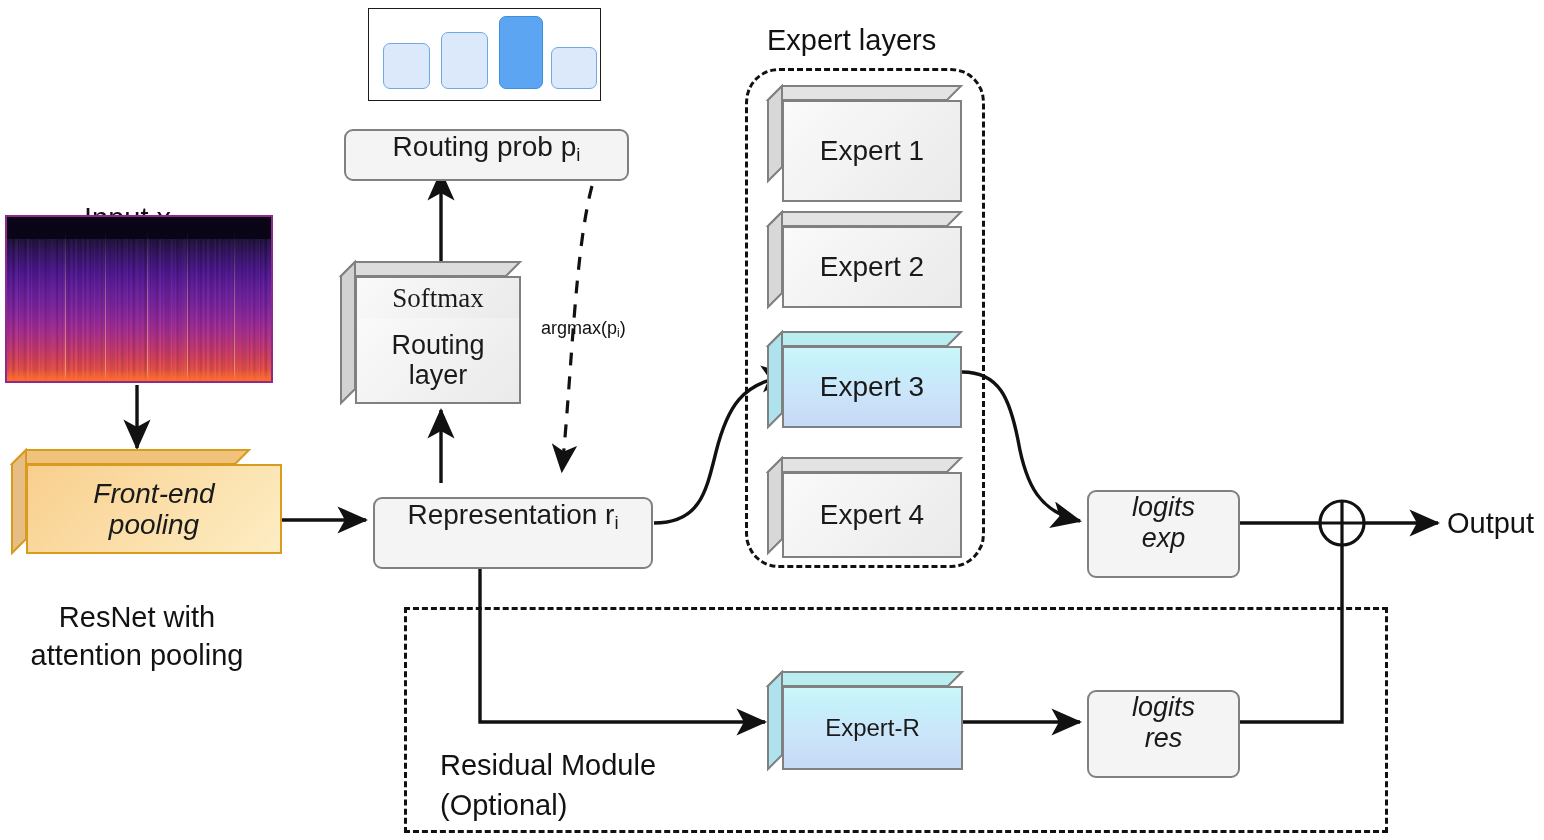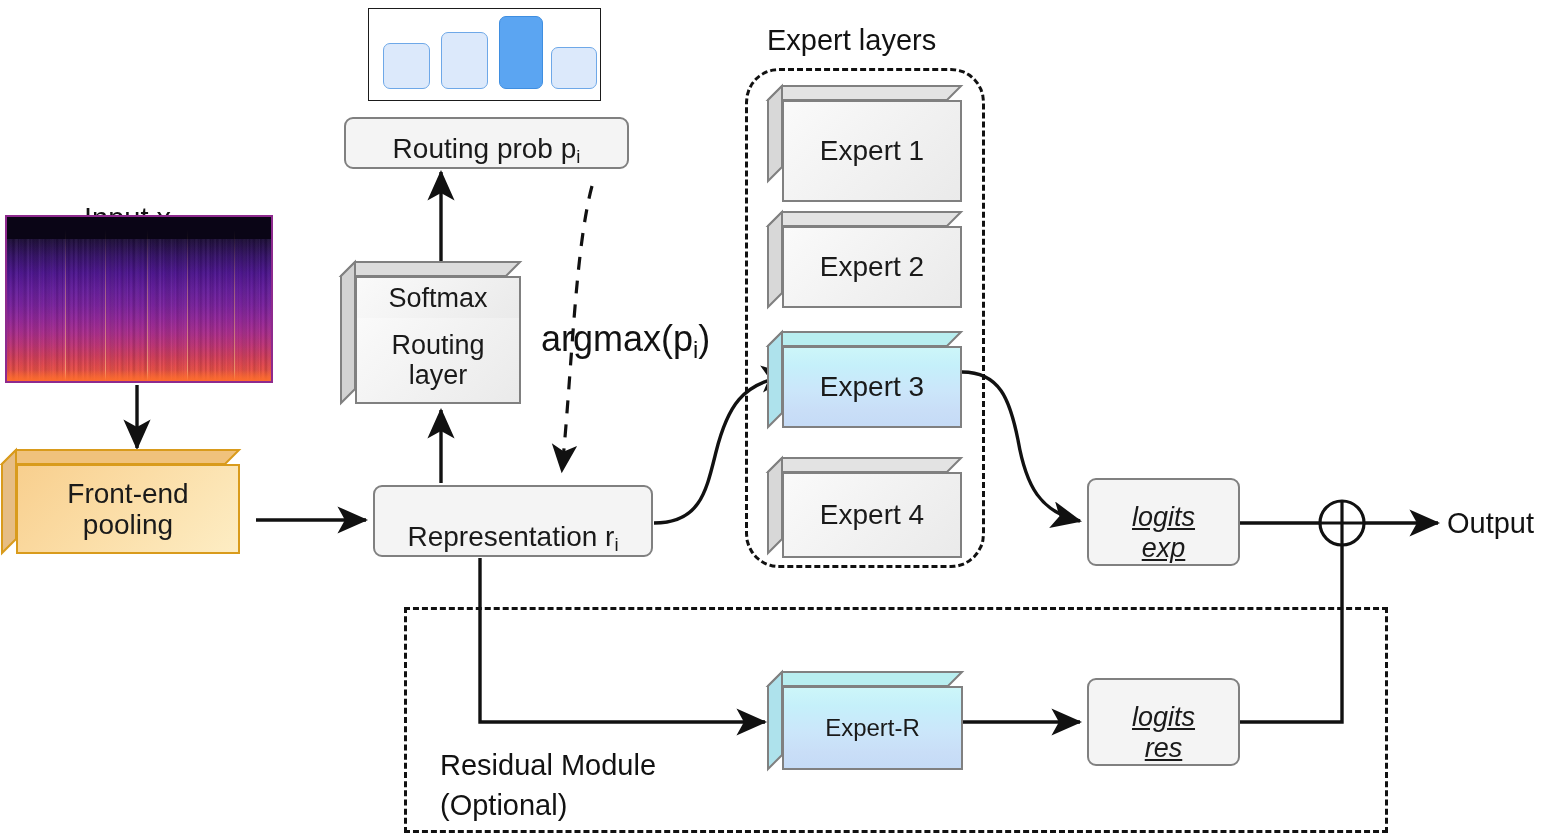--- a/index.html
+++ b/index.html
@@ -8,21 +8,21 @@
     font-family:"Liberation Sans", sans-serif;
     color:#1a1a1a;
   }
   .stage{position:absolute;left:0;top:0;width:1544px;height:840px;}
 
   
   .lbl{position:absolute;white-space:nowrap;color:#121212;}
   .lbl-input{font-size:29px;}
   .lbl-caption{font-size:29px;line-height:38px;text-align:center;}
   .lbl-expertlayers{font-size:29px;}
-  .lbl-argmax{font-size:36px;}
+  .lbl-argmax{font-size:18px;}
   .lbl-output{font-size:29px;}
   .lbl-residual{font-size:29px;line-height:40px;text-align:left;}
   sub{font-size:0.66em;vertical-align:-0.28em;}
 
   
   .spec{
     position:absolute;left:5px;top:215px;width:268px;height:168px;
     border:2px solid #8e2a8e;box-sizing:border-box;overflow:hidden;
     background:
       repeating-linear-gradient(90deg,
@@ -56,24 +56,24 @@
   .box3d svg{position:absolute;left:0;top:0;overflow:visible;}
 
   .f-gray{background:linear-gradient(135deg,#fafafa 0%,#f1f1f1 55%,#eaeaea 100%);}
   .f-orange{background:linear-gradient(135deg,#f8cf8e 0%,#fbdda6 45%,#fdedc4 100%);}
   .f-cyan{background:linear-gradient(to bottom,#cdf6f9 0%,#c5f0fa 22%,#cbe6fa 55%,#c9def7 80%,#c5dbf6 100%);}
 
   
   .rrect{
     position:absolute;border:2px solid #808080;border-radius:9px;
     background:#f4f4f4;box-sizing:border-box;
-    display:flex;align-items:flex-end;justify-content:center;
-    text-align:center;line-height:1.15;color:#1a1a1a;
-  }
-  .rrect.ital{font-style:italic;text-decoration:underline;}
+    display:flex;align-items:flex-start;justify-content:center;
+    text-align:center;line-height:1.15;color:#1a1a1a;margin-top:12px;
+  }
+  .rrect.ital{font-style:italic;}
 
   
   .barbox{
     position:absolute;left:368px;top:8px;width:233px;height:93px;
     border:1.6px solid #1b1b1b;background:#ffffff;box-sizing:border-box;
   }
   .bar{position:absolute;bottom:11px;border:1.6px solid #6ea8e8;border-radius:7px;}
   .bar.low{background:#dce9fb;}
   .bar.hi{background:#5ba5f2;border-color:#3f8ee0;}
 
@@ -133,50 +133,54 @@
   <div class="spec">
     <div class="darktop"></div>
     <div class="streak" style="left:22%"></div>
     <div class="streak" style="left:37%"></div>
     <div class="streak" style="left:53%"></div>
     <div class="streak" style="left:68%"></div>
     <div class="streak" style="left:86%"></div>
     <div class="hot"></div>
   </div>
 
-  <div class="box3d" style="left:2px;top:450px;width:238px;height:104px;">
+  <div class="box3d" style="left:12px;top:450px;width:270px;height:104px;font-style:italic;">
     <svg width="238" height="104">
       <polygon points="0,14 14,0 237,0 223,14" fill="#f0c27c" stroke="#d99b1c" stroke-width="2"></polygon>
       <polygon points="0,14 14,0 14,89 0,103" fill="#e6bd84" stroke="#d99b1c" stroke-width="2"></polygon>
     </svg>
     <div class="face f-orange" style="border-color:#d99b1c;font-size:28px;">
       <div>
         <div>Front-end</div>
         <div>pooling</div>
       </div>
     </div>
+  </div>
+  <div class="lbl lbl-caption" style="left:18px;top:598px;width:238px;">
+    <div>ResNet with</div>
+    <div>attention pooling</div>
   </div>
 
   <div class="barbox">
     <div class="bar low" style="left:14px;width:45px;height:44px;"></div>
     <div class="bar low" style="left:72px;width:45px;height:55px;"></div>
     <div class="bar hi" style="left:130px;width:42px;height:71px;"></div>
     <div class="bar low" style="left:182px;width:44px;height:40px;"></div>
   </div>
 
   <div class="rrect" style="left:344px;top:117px;width:285px;height:52px;font-size:28px;">
     <span><span>Routing prob p</span><sub>i</sub></span>
   </div>
 
   <div class="box3d" style="left:341px;top:262px;width:180px;height:142px;">
     <svg width="180" height="142">
       <polygon points="0,14 14,0 179,0 165,14" fill="#dcdcdc" stroke="#808080" stroke-width="2"></polygon>
       <polygon points="0,14 14,0 14,127 0,141" fill="#d2d2d2" stroke="#808080" stroke-width="2"></polygon>
     </svg>
-    <div class="face f-gray" style="left:14px;top:14px;right:0;height:44px;bottom:auto;font-size:27px;">
+    <div class="face f-gray" style="left:14px;top:14px;right:0;height:44px;bottom:auto;font-size:27px;font-family:Liberation Serif, serif;">
       <span>Softmax</span>
     </div>
     <div class="face f-gray" style="left:14px;top:56px;right:0;bottom:0;border-top:none;font-size:27px;">
       <div>
         <div>Routing</div>
         <div>layer</div>
       </div>
     </div>
   </div>
 

